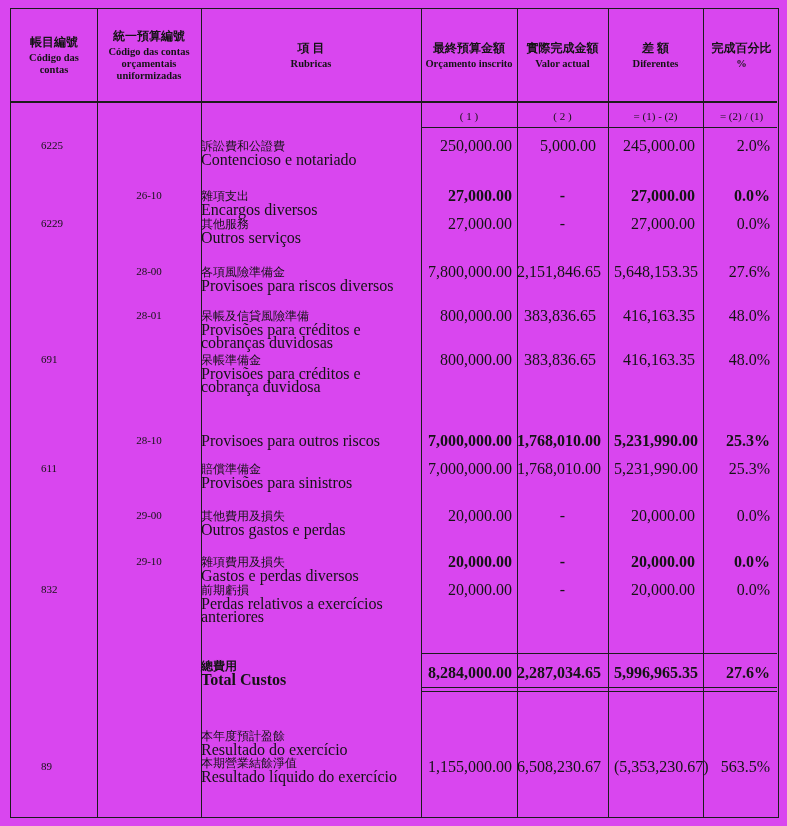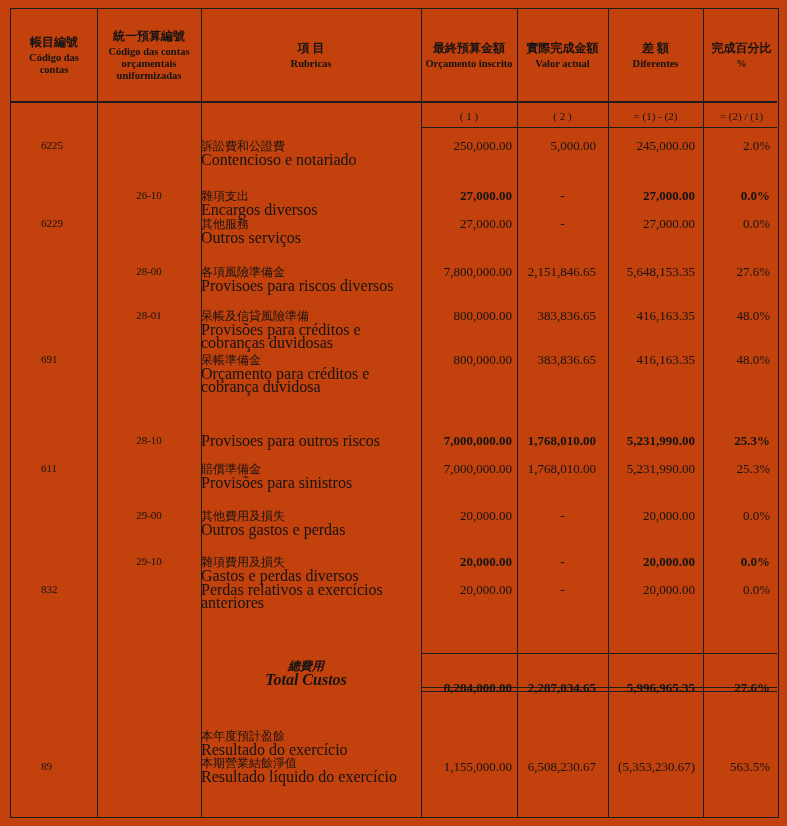--- a/index.html
+++ b/index.html
@@ -1,16 +1,16 @@
 <!DOCTYPE html>
 <html><head>
 <meta charset="utf-8">
 <style>
   html,body{margin:0;padding:0;background:#e8e8e6;}
-  .page{position:relative;width:787px;height:826px;background:#c2410c;margin:0 auto;
+  .page{position:relative;width:787px;height:826px;background:#d946ef;margin:0 auto;
         font-family:"Liberation Serif","DejaVu Serif",serif;color:#141414;overflow:hidden;}
   .table{position:absolute;left:10px;top:8px;width:769px;height:810px;
          border:1.5px solid #1c1c1c;box-sizing:border-box;}
   .vline{position:absolute;top:0;bottom:0;width:1px;background:#1c1c1c;}
   .hline{position:absolute;height:1px;background:#1c1c1c;}
   .hline.thick{height:2px;}
   
   .c1{left:0;width:86px;}
   .c2{left:86px;width:104px;}
   .c3{left:190px;width:220px;}
@@ -25,31 +25,31 @@
          flex-direction:column;align-items:center;justify-content:center;
          text-align:center;font-weight:bold;padding:2px 4px;}
   .hzh{font-size:12px;line-height:15px;}
   .hpt{font-size:10.5px;line-height:12px;margin-top:2px;}
   
   .acc{text-align:left;padding-left:30px;font-size:11px;}
   .code{text-align:center;font-size:11px;}
   .rubric{padding-left:0;padding-right:6px;}
   .zh{font-size:12px;line-height:14px;}
   .pt{font-size:16px;line-height:13px;}
-  .num{text-align:right;font-size:13px;}
+  .num{text-align:right;font-size:16px;}
   .c4.num{padding-right:5px;}
   .c5.num{padding-right:12px;}
   .c6.num{padding-right:8px;}
   .c7.num{padding-right:10px;}
   .ctr{text-align:center;padding:0;}
   .dash{text-align:center;padding-right:0 !important;}
   .bold-nums .num{font-weight:bold;}
   .total-row .num,.total-row .zh,.total-row .pt{font-weight:bold;}
-  .right-label{text-align:center;padding-right:10px;padding-left:0;font-style:italic;}
-  .off7{top:22px;}
+  .right-label{text-align:left;padding-right:10px;padding-left:0;}
+  .off7{top:7px;}
   .off31{top:31px;}
 </style>
 </head>
 <body>
 
 <div class="page">
   <div class="table">
 
     <div class="vline" style="left:86px"></div>
     <div class="vline" style="left:190px"></div>
@@ -165,21 +165,21 @@
       <div class="cell c5 num">383,836.65</div>
       <div class="cell c6 num">416,163.35</div>
       <div class="cell c7 num">48.0%</div>
     </div>
 
     <div class="row" style="top:344px">
       <div class="cell c1 acc">691</div>
       <div class="cell c2 code"></div>
       <div class="cell c3 rubric">
         <div class="zh">呆帳準備金</div>
-        <div class="pt">Orçamento para créditos e cobrança duvidosa</div>
+        <div class="pt">Provisões para créditos e cobrança duvidosa</div>
       </div>
       <div class="cell c4 num">800,000.00</div>
       <div class="cell c5 num">383,836.65</div>
       <div class="cell c6 num">416,163.35</div>
       <div class="cell c7 num">48.0%</div>
     </div>
 
     <div class="row bold-nums" style="top:425px">
       <div class="cell c1 acc"></div>
       <div class="cell c2 code">28-10</div>
@@ -228,20 +228,21 @@
       <div class="cell c4 num">20,000.00</div>
       <div class="cell c5 num dash">-</div>
       <div class="cell c6 num">20,000.00</div>
       <div class="cell c7 num">0.0%</div>
     </div>
 
     <div class="row" style="top:574px">
       <div class="cell c1 acc">832</div>
       <div class="cell c2 code"></div>
       <div class="cell c3 rubric">
+        <div class="zh">前期虧損</div>
         <div class="pt">Perdas relativos a exercícios anteriores</div>
       </div>
       <div class="cell c4 num">20,000.00</div>
       <div class="cell c5 num dash">-</div>
       <div class="cell c6 num">20,000.00</div>
       <div class="cell c7 num">0.0%</div>
     </div>
 
     <div class="row total-row" style="top:650px">
       <div class="cell c3 rubric right-label">

